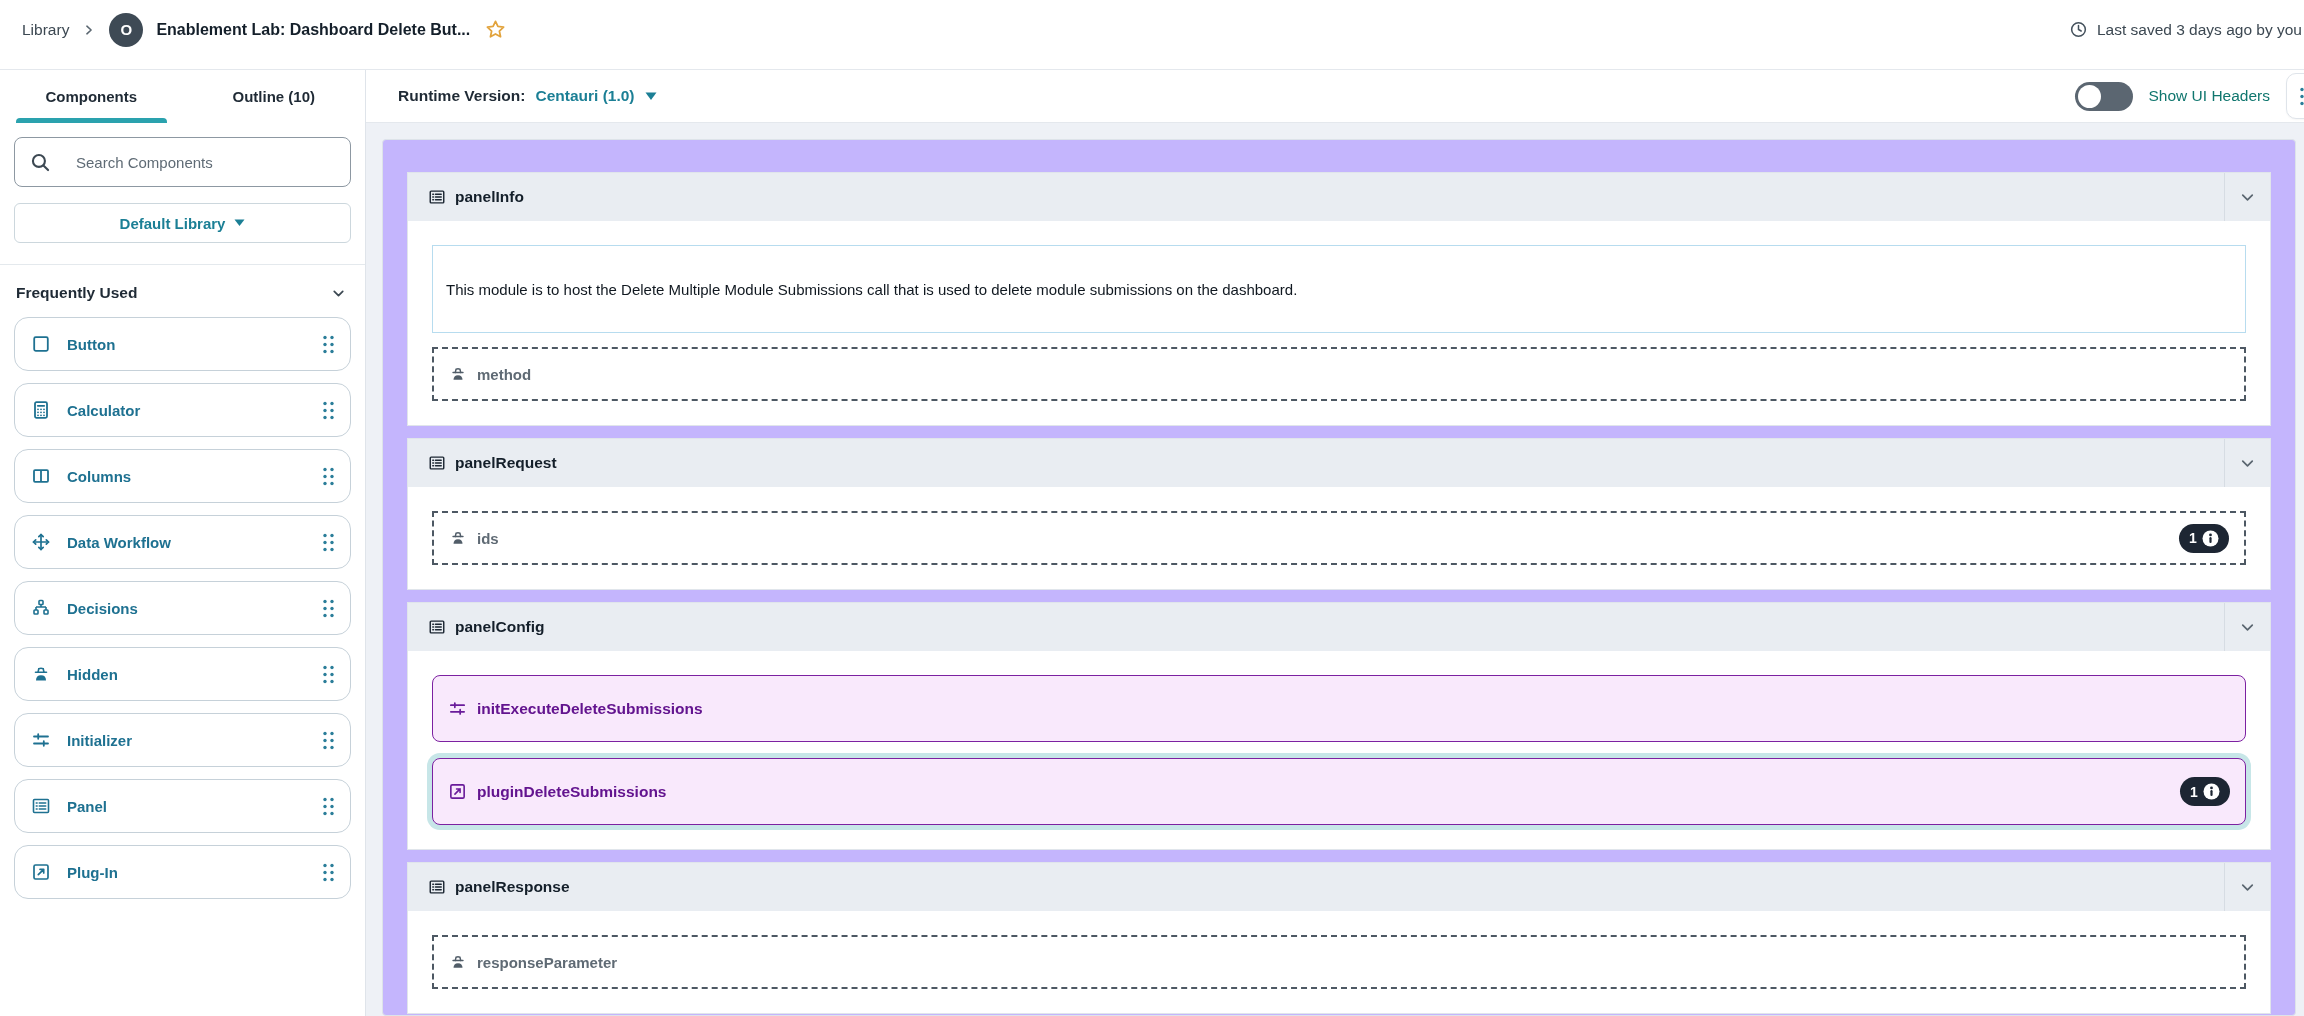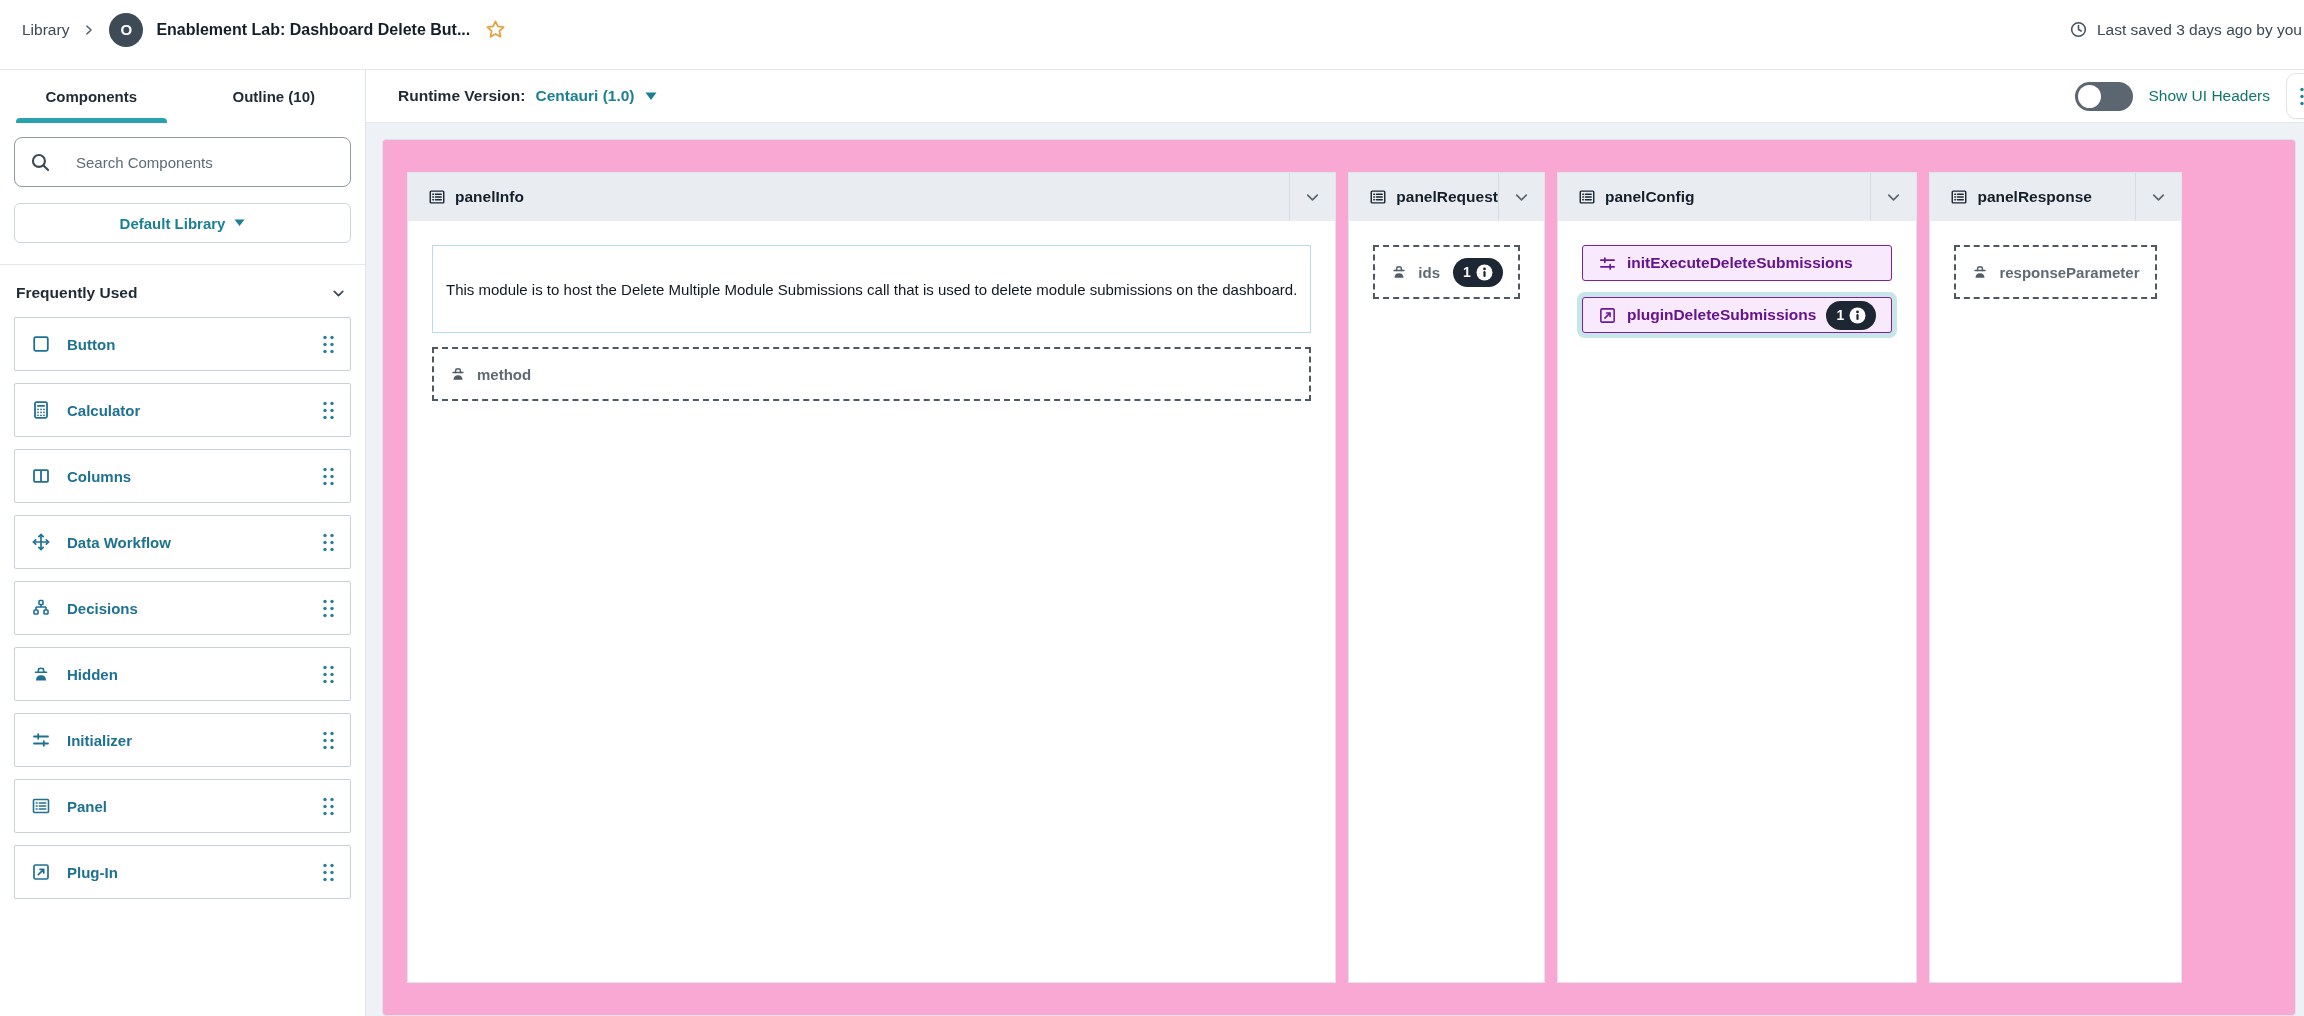--- a/index.html
+++ b/index.html
@@ -34,21 +34,21 @@
     font-family:"Liberation Sans", sans-serif; background:transparent; }
   .search-box input::placeholder { color:#5f6b75; }
   .library-btn { margin-top:16px; height:40px; border:1px solid #ccd7dd; border-radius:6px;
     background:#fff; display:flex; align-items:center; justify-content:center; gap:9px;
     color:#1b7f95; font-size:15px; font-weight:700; cursor:pointer; }
   .side-divider { height:1px; background:#e4e9ed; margin:21px -14px 0; }
   .freq-header { display:flex; align-items:center; justify-content:space-between;
     margin:19px 4px 15px 2px; }
   .freq-title { font-size:15.5px; font-weight:700; color:#1f2a35; }
   .comp-item { display:flex; align-items:center; gap:15px; height:54px; margin-bottom:12px;
-    border:1px solid #c6d1d9; border-radius:2px; background:#fff; padding:0 15px; cursor:grab; }
+    border:1px solid #c6d1d9; border-radius:14px; background:#fff; padding:0 15px; cursor:grab; }
   .comp-icon { width:22px; display:flex; align-items:center; justify-content:center; color:#1e7191; }
   .comp-label { flex:1; font-size:15px; font-weight:700; color:#1e7191; }
   .drag-handle { color:#2a7d99; display:flex; cursor:grab; }
 
   
   .main { flex:1; display:flex; flex-direction:column; min-width:0; background:#fff; }
   .toolbar { height:53px; border-bottom:1px solid #e4e8ed; display:flex; align-items:center;
     padding-left:32px; position:relative; background:#fff; }
   .runtime-label { font-size:15.5px; font-weight:700; color:#1f2a35; margin-right:10px; }
   .runtime-select { display:flex; align-items:center; gap:10px; color:#1b7f95;
@@ -59,22 +59,22 @@
     cursor:pointer; flex:none; }
   .toggle-knob { position:absolute; left:3px; top:3px; width:23px; height:23px;
     border-radius:50%; background:#fff; }
   .toggle-label { font-size:15.5px; color:#0f766e; }
   .edge-button { width:52px; height:46px; margin-right:-34px; border:1px solid #dfe4ea;
     border-radius:10px; background:#fff; display:flex; align-items:center; padding-left:12px;
     color:#2a7d99; cursor:pointer; box-shadow:0 1px 2px rgba(0,0,0,.04); }
 
   
   .canvas { flex:1; background:#eef1f6; padding:16px 8px 0 16px; overflow:hidden; }
-  .module-card { background:#f9a8d4; border:1px solid #dde3e9; border-radius:4px; height:100%;
-    padding:32px 24px; display:flex; flex-direction:row; gap:12px; }
+  .module-card { background:#c4b5fd; border:1px solid #dde3e9; border-radius:4px; height:100%;
+    padding:32px 24px; display:flex; flex-direction:column; gap:12px; }
 
   .panel { border:1px solid #e0e5eb; background:#fff; }
   .panel-header { height:48px; background:#e9edf2; display:flex; align-items:stretch; cursor:pointer; }
   .ph-main { flex:1; display:flex; align-items:center; gap:9px; padding-left:20px; }
   .ph-icon { color:#1c2733; display:flex; }
   .panel-title { font-size:15.5px; font-weight:700; color:#141f2a; }
   .panel-collapse { width:46px; display:flex; align-items:center; justify-content:center;
     border-left:1px solid #d6dce3; color:#5a6670; cursor:pointer; }
   .panel-body { padding:24px; }
 
@@ -86,21 +86,21 @@
     gap:10px; padding:0 15px; cursor:pointer; background:#fff; }
   .dashed-field.mt { margin-top:14px; }
   .field-icon { color:#515d68; display:flex; }
   .field-label { font-size:15px; font-weight:700; color:#5f6a74; }
 
   .count-badge { margin-left:auto; background:#1d2633; border-radius:15px; height:29px;
     min-width:50px; display:flex; align-items:center; justify-content:center; gap:5px;
     padding:0 7px; }
   .count-num { color:#fff; font-size:14px; font-weight:700; }
 
-  .config-row { height:36px; border:1.5px solid #7c21a1; border-radius:3px; background:#f9e9fc;
+  .config-row { height:67px; border:1.5px solid #7c21a1; border-radius:8px; background:#f9e9fc;
     display:flex; align-items:center; gap:10px; padding:0 15px; cursor:pointer; }
   .config-row.selected { box-shadow:0 0 0 5px #c7e6e8; margin-top:16px; }
   .config-icon { color:#6a1b9a; display:flex; }
   .config-label { font-size:15.5px; font-weight:700; color:#63148f; }
 </style>
 </head>
 <body>
 
 <div class="topbar">
   <div class="tb-left">

